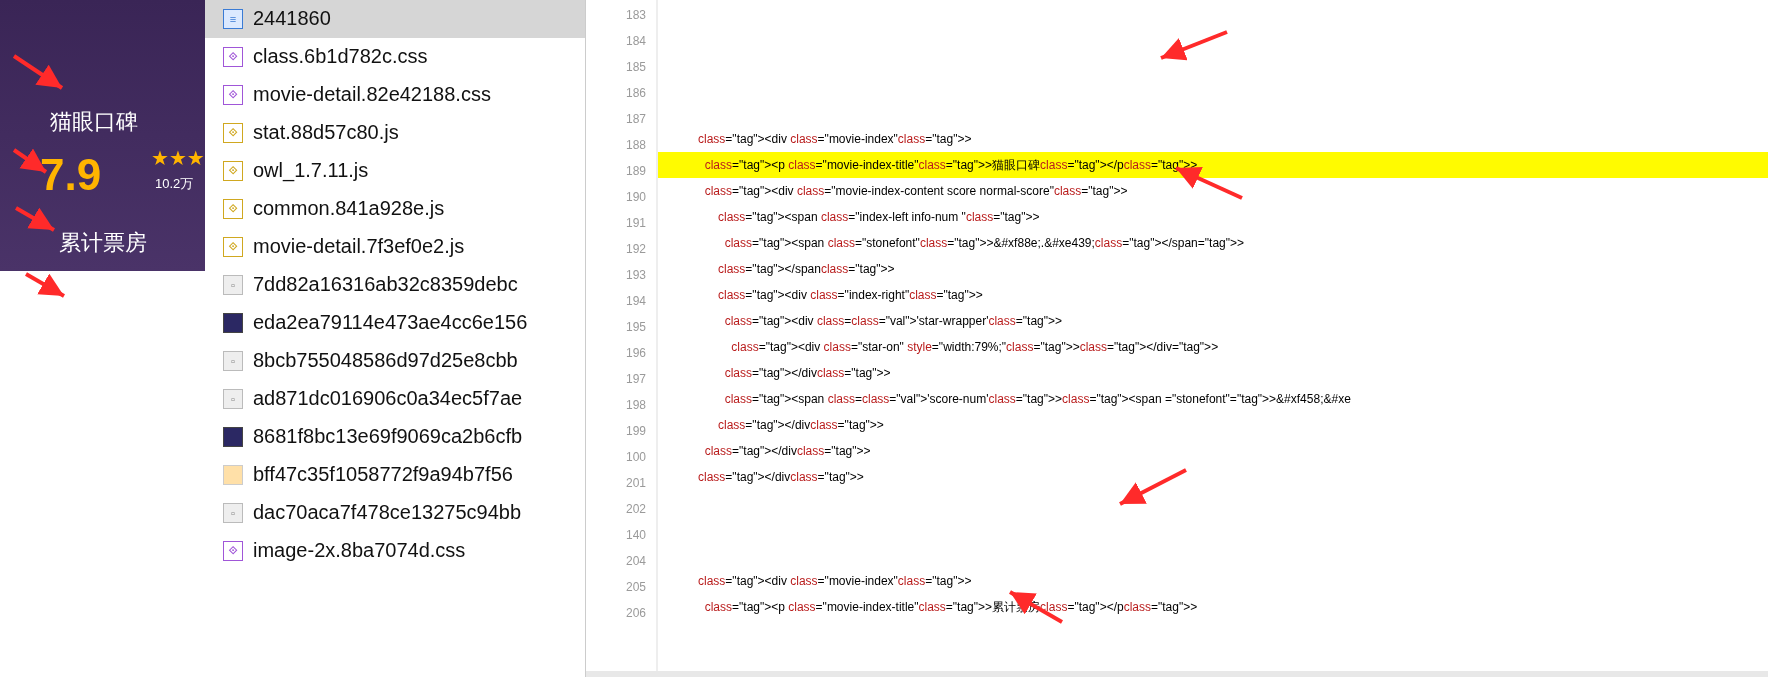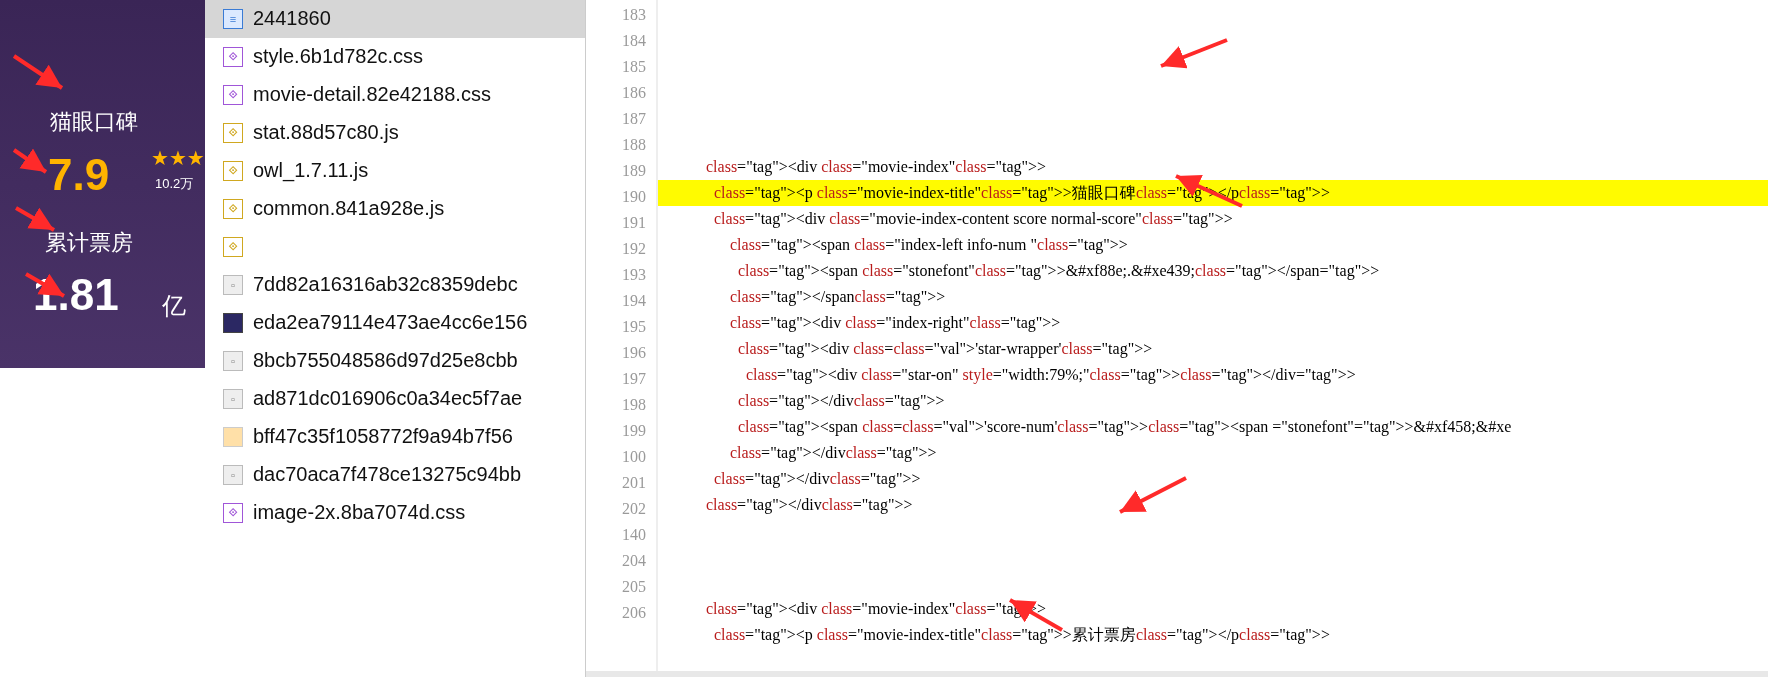--- a/index.html
+++ b/index.html
@@ -1,41 +1,41 @@
 <!DOCTYPE html>
 <html><head>
 <meta charset="utf-8">
 <style>
   html,body{margin:0;padding:0;font-family:Arial,"Microsoft YaHei","PingFang SC",sans-serif;background:#fff;height:677px;width:1768px;overflow:hidden}
   .wrap{display:flex;height:677px}
   
-  .movie{width:205px;height:368px;background:linear-gradient(180deg,#3a2556 0%,#4a3368 100%);color:#fff;position:relative}
+  .movie{width:205px;height:271px;background:linear-gradient(180deg,#3a2556 0%,#4a3368 100%);color:#fff;position:relative}
   .movie .arrow{position:absolute;pointer-events:none}
   .movie .arrow svg{display:block}
   .mtitle{position:absolute;left:50px;top:107px;font-size:22px}
-  .score{position:absolute;left:48px;top:150px;font-size:44px;color:#ffb400;font-weight:700}
+  .score{position:absolute;left:40px;top:150px;font-size:44px;color:#ffb400;font-weight:700}
   .stars{position:absolute;left:151px;top:146px;color:#ffb400;font-size:20px;white-space:nowrap}
   .ratecount{position:absolute;left:155px;top:175px;font-size:13px}
-  .mtitle2{position:absolute;left:45px;top:228px;font-size:22px}
+  .mtitle2{position:absolute;left:59px;top:228px;font-size:22px}
   .boxoffice{position:absolute;left:33px;top:270px;font-size:44px;font-weight:700}
   .bounit{position:absolute;left:162px;top:290px;font-size:24px}
   
   .files{width:380px;border-right:1px solid #ccc;overflow:hidden;background:#fff;position:relative}
   .frow{display:flex;align-items:center;height:37px;padding-left:18px;font-size:20px;color:#111;border-bottom:1px solid transparent;gap:10px;white-space:nowrap;overflow:hidden}
   .frow.sel{background:#d6d6d6}
   .ficon{width:18px;height:18px;flex:0 0 18px;border:1px solid;display:flex;align-items:center;justify-content:center;font-size:11px;font-weight:700}
   .ic-doc{border-color:#3a7bd5;color:#3a7bd5;background:#dbe9ff}
   .ic-css{border-color:#a056d8;color:#a056d8}
   .ic-js{border-color:#d0a820;color:#d0a820}
   .ic-img{border-color:#bbb;color:#888;background:#eee}
   .ic-pic{border-color:#444;background:#2b2863}
   .ic-pic2{border-color:#444;background:#8a3d8a}
   .ic-av{border-color:#ccc;background:#ffe0a8}
   
-  .code{flex:1;display:flex;overflow:hidden;font-family:Liberation Serif, serif;font-size:16px;position:relative}
+  .code{flex:1;display:flex;overflow:hidden;font-family:Liberation Sans, sans-serif;font-size:12px;position:relative}
   .gutter{width:70px;border-right:2px solid #eee;text-align:right;color:#9a9a9a;background:#fff;padding-top:2px}
   .gutter div{height:26px;line-height:26px;padding-right:10px}
   .src{flex:1;padding-top:2px;white-space:pre;overflow:hidden;position:relative}
   .src .ln{height:26px;line-height:26px}
   .hl{background:#fffb00}
   .attr{color:#b91c1c}
   
   .carrow{position:absolute;pointer-events:none}
   .carrow svg{display:block}
   .scroll-bottom{position:absolute;left:0;right:0;bottom:0;height:6px;background:#e8e8e8}
@@ -81,56 +81,61 @@
     </div>
   </div>
 
   <div class="files" id="filelist">
       <div class="frow sel">
         <span class="ficon ic-doc">≡</span>
         <span>2441860</span>
       </div>
       <div class="frow">
         <span class="ficon ic-css">⟐</span>
-        <span>style.6b1d782c.css</span>
+        <span>class.6b1d782c.css</span>
       </div>
       <div class="frow">
         <span class="ficon ic-css">⟐</span>
         <span>movie-detail.82e42188.css</span>
       </div>
       <div class="frow">
         <span class="ficon ic-js">⟐</span>
         <span>stat.88d57c80.js</span>
       </div>
       <div class="frow">
         <span class="ficon ic-js">⟐</span>
         <span>owl_1.7.11.js</span>
       </div>
       <div class="frow">
         <span class="ficon ic-js">⟐</span>
         <span>common.841a928e.js</span>
       </div>
       <div class="frow">
         <span class="ficon ic-js">⟐</span>
+        <span>movie-detail.7f3ef0e2.js</span>
       </div>
       <div class="frow">
         <span class="ficon ic-img">▫</span>
         <span>7dd82a16316ab32c8359debc</span>
       </div>
       <div class="frow">
         <span class="ficon ic-pic"></span>
         <span>eda2ea79114e473ae4cc6e156</span>
       </div>
       <div class="frow">
         <span class="ficon ic-img">▫</span>
         <span>8bcb755048586d97d25e8cbb</span>
       </div>
       <div class="frow">
         <span class="ficon ic-img">▫</span>
         <span>ad871dc016906c0a34ec5f7ae</span>
+      </div>
+      <div class="frow">
+        <span class="ficon ic-pic"></span>
+        <span>8681f8bc13e69f9069ca2b6cfb</span>
       </div>
       <div class="frow">
         <span class="ficon ic-av"></span>
         <span>bff47c35f1058772f9a94b7f56</span>
       </div>
       <div class="frow">
         <span class="ficon ic-img">▫</span>
         <span>dac70aca7f478ce13275c94bb</span>
       </div>
       <div class="frow">

